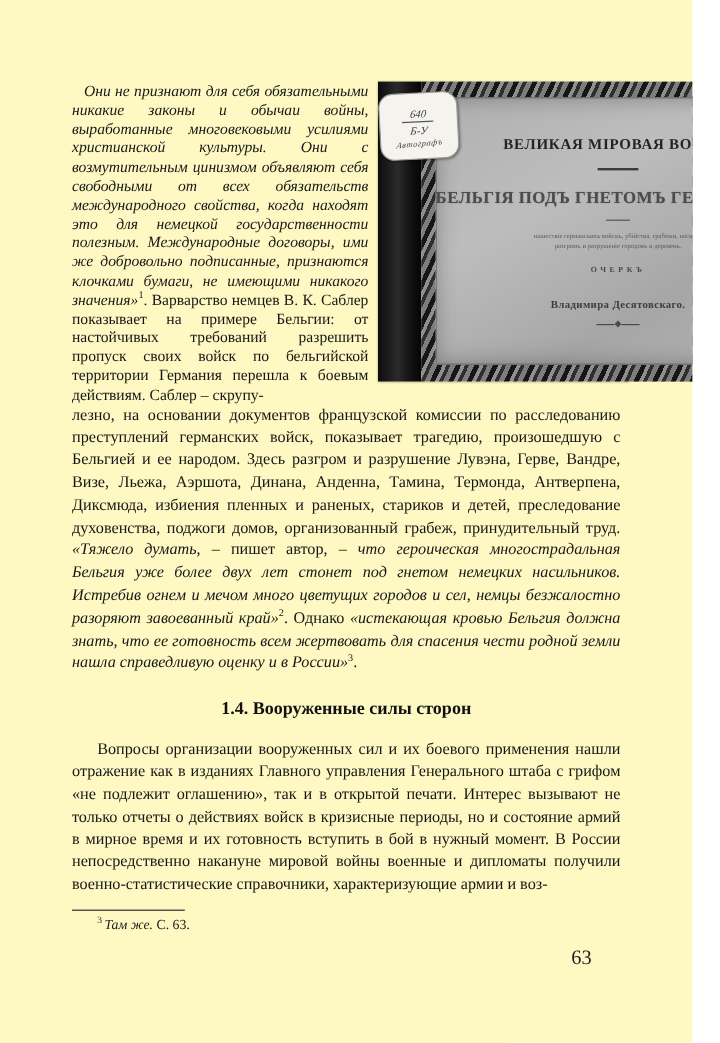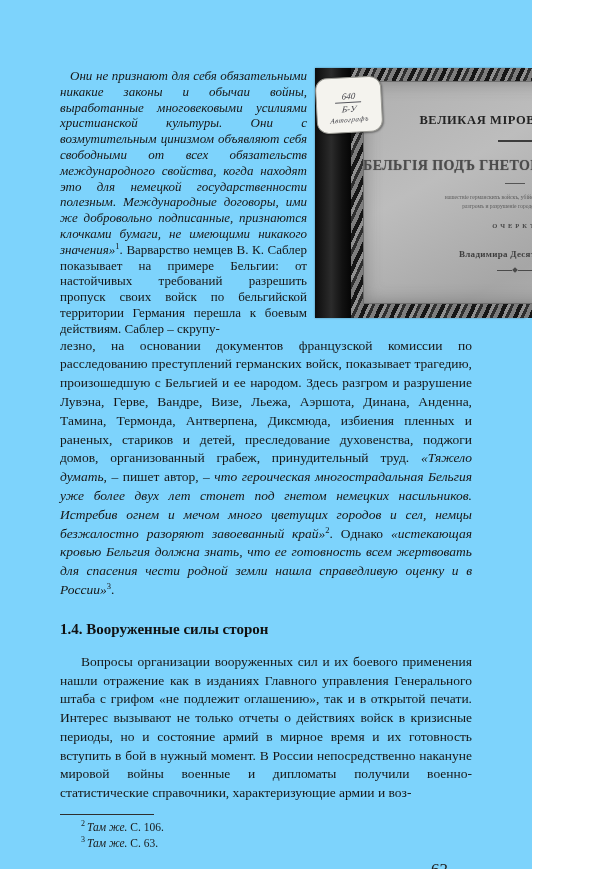--- a/index.html
+++ b/index.html
@@ -1,17 +1,17 @@
 <!DOCTYPE html>
 <html lang="ru"><head>
 <meta charset="utf-8">
 <style>
   html,body{margin:0;padding:0;background:#ffffff;}
   .page{
-    width:532px;height:869px;background:#7dd3fc;position:relative;
+    width:577px;height:869px;background:#fef9c3;position:relative;
     box-sizing:border-box;padding:68px 60px 0 60px;
     font-family:"Liberation Serif", serif;color:#1c1c1c;overflow:hidden;
   }
   
   .top-row{display:flex;align-items:flex-start;}
   .quote-col{
     width:247px;flex:0 0 247px;
     font-style:italic;font-size:13px;line-height:15.8px;
     text-align:justify;text-indent:10px;color:#161616;
   }
@@ -62,21 +62,21 @@
   }
   .shelf-label .l1{font-size:9px;border-bottom:1px solid #55555c;display:inline-block;padding:0 6px 1px;transform:skewX(-8deg);}
   .shelf-label .l2{font-size:9px;margin-top:1px;transform:skewX(-8deg);}
   .shelf-label .l3{font-size:7px;margin-top:2px;transform:rotate(-2deg) skewX(-12deg);letter-spacing:.5px;}
   
   .body-par{
     margin:0;font-size:13.5px;line-height:18.8px;text-align:justify;color:#161616;
   }
   .body-par .it{font-style:italic;}
   .section-heading{
-    margin:21px 0 15px;font-size:15px;font-weight:bold;color:#111;
+    margin:21px 0 15px;text-align:center;font-size:15px;font-weight:bold;color:#111;
   }
   .indent{text-indent:21px;}
   
   .footnotes{margin-top:11px;font-size:11.5px;line-height:15.5px;color:#1a1a1a;}
   .fn-rule{width:94px;border-top:1px solid #2e2e2e;margin-bottom:5px;}
   .footnote{margin:0;text-indent:21px;text-align:justify;}
   .footnote .it{font-style:italic;}
   .footnote sup{font-size:8px;margin-right:2px;}
   
   .page-number{
@@ -127,22 +127,19 @@
     <span>лезно, на основании документов французской комиссии по расследованию преступлений германских войск, показывает трагедию, произошедшую с Бельгией и ее народом. Здесь разгром и разрушение Лувэна, Герве, Вандре, Визе, Льежа, Аэршота, Динана, Анденна, Тамина, Термонда, Антверпена, Диксмюда, избиения пленных и раненых, стариков и детей, преследование духовенства, поджоги домов, организованный грабеж, принудительный труд. </span><span class="it">«Тяжело думать,</span><span> – пишет автор, – </span><span class="it">что героическая многострадальная Бельгия уже более двух лет стонет под гнетом немецких насильников. Истребив огнем и мечом много цветущих городов и сел, немцы безжалостно разоряют завоеванный край»</span><sup>2</sup><span>. Однако </span><span class="it">«истекающая кровью Бельгия должна знать, что ее готовность всем жертвовать для спасения чести родной земли нашла справедливую оценку и в России»</span><sup>3</sup><span>.</span>
   </p>
 
   <h2 class="section-heading">1.4. Вооруженные силы сторон</h2>
 
   <p class="body-par indent">Вопросы организации вооруженных сил и их боевого применения нашли отражение как в изданиях Главного управления Генерального штаба с грифом «не подлежит оглашению», так и в открытой печати. Интерес вызывают не только отчеты о действиях войск в кризисные периоды, но и состояние армий в мирное время и их готовность вступить в бой в нужный момент. В России непосредственно накануне мировой войны военные и дипломаты получили военно-статистические справочники, характеризующие армии и воз-</p>
 
   <div class="footnotes">
     <div class="fn-rule"></div>
     <p class="footnote">
-      <sup>2</sup><span class="it">Там же.</span><span> С. 106.</span>
-    </p>
-    <p class="footnote">
       <sup>3</sup><span class="it">Там же.</span><span> С. 63.</span>
     </p>
   </div>
 
   <div class="page-number">63</div>
 
 </div>
 
 </body></html>

